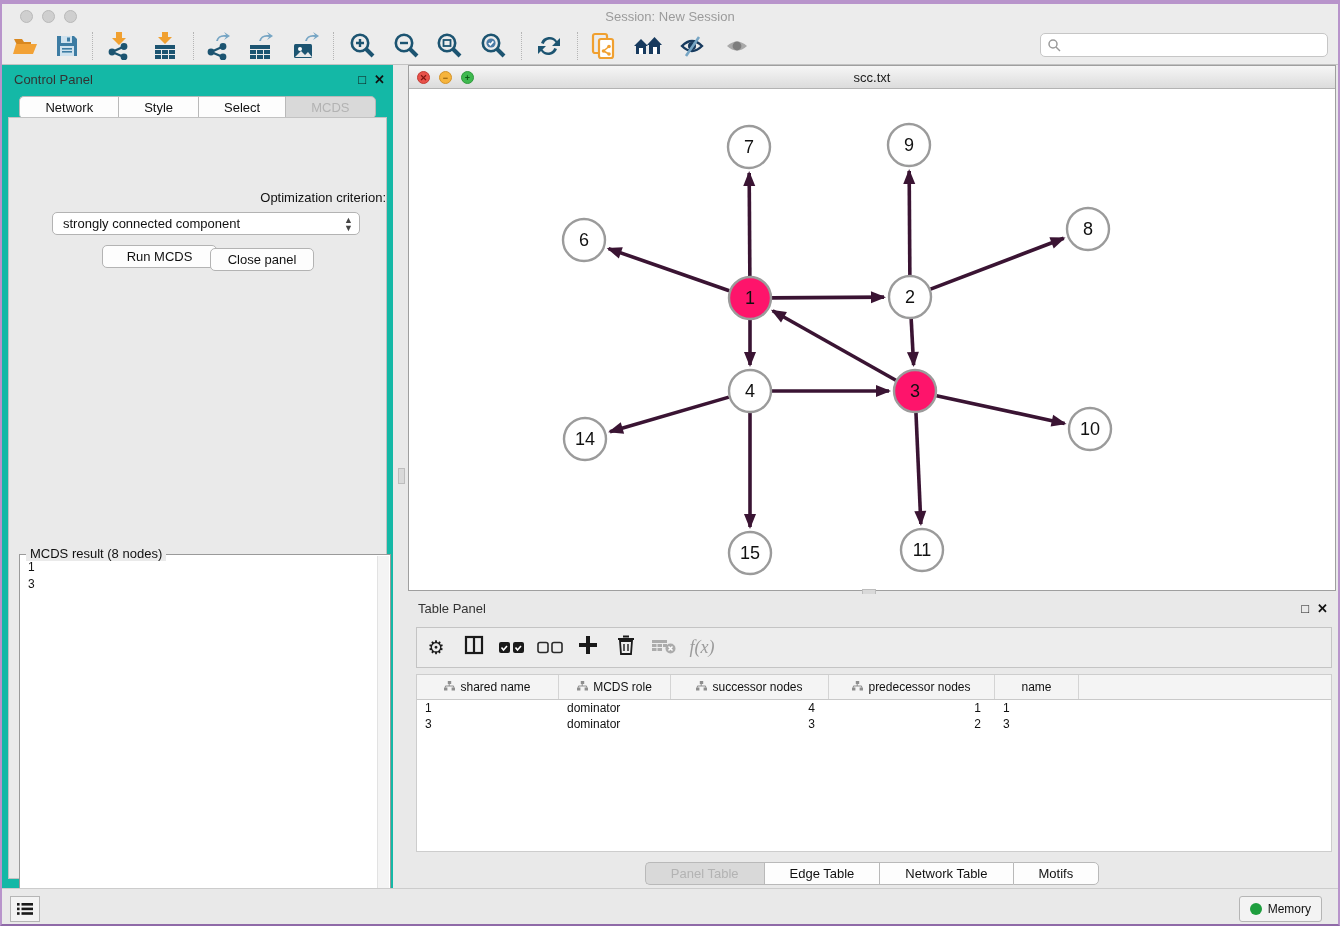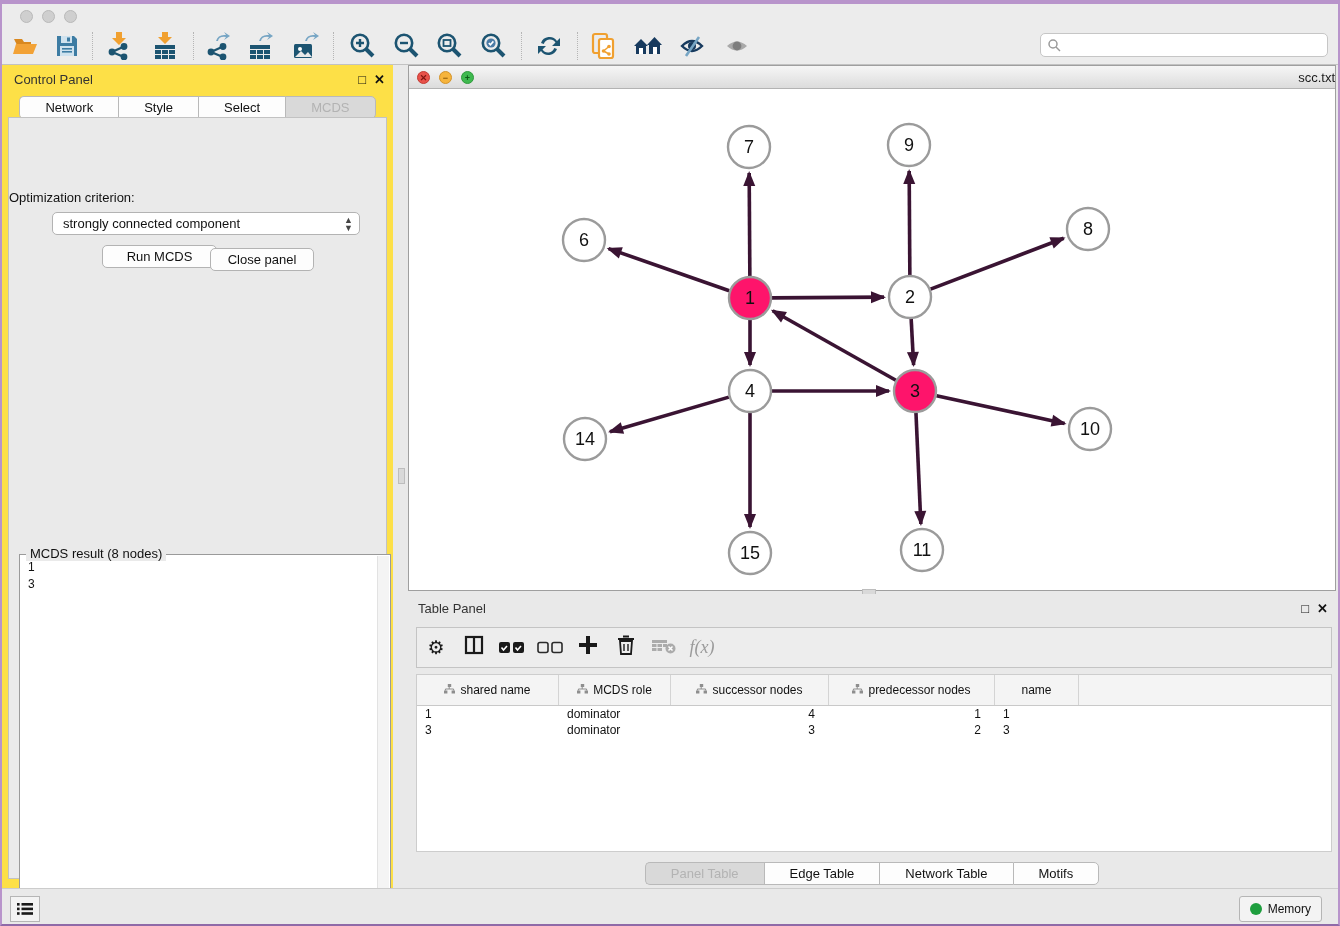--- a/index.html
+++ b/index.html
@@ -16,59 +16,59 @@
   .win-title { position:absolute; top:5px; left:0; width:100%; text-align:center; font-size:13px; color:#9b9b9b; }
 
   
   .toolbar { position:absolute; left:0; top:28px; width:1340px; height:37px; background:#ececec; border-bottom:1px solid #c2c2c2; }
   .tb-btn { position:absolute; top:3px; width:34px; height:30px; display:flex; align-items:center; justify-content:center; border-radius:4px; cursor:default; }
   .tb-sep { position:absolute; top:4px; height:28px; border-left:1px dotted #b5b5b5; width:0; }
   .searchbox { position:absolute; right:12px; top:5px; width:288px; height:24px; background:#fff; border:1px solid #c6c6c6; border-radius:5px; display:flex; align-items:center; padding-left:6px; }
   .searchbox input { border:none; outline:none; flex:1; font-size:12px; font-family:inherit; background:transparent; }
 
   
-  .control-panel { position:absolute; left:2px; top:65px; width:391px; height:823px; background:#fde047; }
+  .control-panel { position:absolute; left:2px; top:65px; width:391px; height:823px; background:#14b8a6; }
   .panel-title { position:absolute; left:12px; top:7px; font-size:13px; color:#333; }
   .panel-ctrls { position:absolute; right:8px; top:7px; display:flex; gap:8px; font-size:13px; color:#111; }
   .panel-ctrls span { cursor:default; }
   .cp-tabs { position:absolute; left:0; top:31px; width:100%; display:flex; justify-content:center; }
   .tabbtn { font-size:13px; padding:3px 25px; background:#fdfdfd; border:1px solid #b9b9b9; border-right:none; color:#111; }
   .tabbtn:first-child { border-radius:5px 0 0 5px; }
   .tabbtn:last-child { border-radius:0 5px 5px 0; border-right:1px solid #b9b9b9; }
   .tabbtn.sel { background:#d9d9d9; color:#b3b3b3; }
   .cp-content { position:absolute; left:6px; top:52px; width:379px; height:762px; background:#eaeaea; border:1px solid #c2c2c2; }
-  .opt-label { position:absolute; top:72px; width:100%; text-align:left; font-size:13px; color:#111; }
+  .opt-label { position:absolute; top:72px; width:100%; text-align:right; font-size:13px; color:#111; }
   .combo { position:absolute; left:43px; top:94px; width:308px; height:23px; background:#fff; border:1px solid #b3b3b3; border-radius:5px; font-size:13px; color:#111; display:flex; align-items:center; padding-left:10px; }
   .combo .stepper { position:absolute; right:6px; top:3px; font-size:9px; line-height:8px; color:#444; text-align:center; }
   .btn { position:absolute; height:23px; background:#fdfdfd; border:1px solid #b3b3b3; border-radius:5px; font-size:13px; color:#111; display:flex; align-items:center; justify-content:center; cursor:default; }
   .run-btn { left:93px; top:127px; width:115px; }
   .closep-btn { left:201px; top:130px; width:104px; }
   .result-box { position:absolute; left:10px; top:436px; width:372px; height:371px; border:1px solid #9a9a9a; background:#fff; }
   .result-legend { position:absolute; left:6px; top:-9px; background:#eaeaea; padding:0 4px; font-size:13px; color:#111; }
   .result-text { position:absolute; left:2px; top:4px; right:14px; bottom:2px; font-size:12px; color:#111; padding-left:6px; line-height:17px; white-space:pre; overflow:hidden; }
   .result-scroll { position:absolute; right:1px; top:1px; width:12px; bottom:1px; background:#f4f4f4; border-left:1px solid #e2e2e2; }
 
   
   .net-window { position:absolute; left:408px; top:65px; width:928px; height:526px; background:#fff; border:1px solid #9f9f9f; }
   .net-titlebar { position:absolute; left:0; top:0; width:100%; height:23px; background:linear-gradient(#f6f6f6,#dcdcdc); border-bottom:1px solid #b3b3b3; }
-  .net-title { position:absolute; width:100%; text-align:right; top:4px; font-size:13px; color:#1a1a1a; }
+  .net-title { position:absolute; width:100%; text-align:center; top:4px; font-size:13px; color:#1a1a1a; }
   .mac-dot { position:absolute; top:5px; width:13px; height:13px; border-radius:50%; font-size:9px; font-weight:bold; text-align:center; line-height:12px; }
   .md-close { left:8px; background:#e8514a; border:1px solid #c33b34; color:#7e1410; }
   .md-min { left:30px; background:#f6b43c; border:1px solid #d3932a; color:#8c5a08; }
   .md-zoom { left:52px; background:#3fb94f; border:1px solid #2f9a3c; color:#0d5c17; }
   .net-canvas { position:absolute; left:0; top:23px; width:926px; height:501px; background:#fff; }
 
   
   .table-panel { position:absolute; left:408px; top:594px; width:928px; height:294px; background:#e9e9e9; }
   .tp-toolbar { position:absolute; left:8px; top:33px; width:916px; height:41px; background:#ededed; border:1px solid #c4c4c4; display:flex; align-items:center; gap:0; }
   .tp-icon { width:38px; text-align:center; font-size:19px; color:#1a1a1a; cursor:default; }
   .tp-icon.dis { color:#a9a9a9; }
   .fx { font-family:"Liberation Serif", serif; font-style:italic; font-size:18px; color:#9a9a9a; }
   .grid-table { position:absolute; left:8px; top:80px; width:916px; height:178px; background:#fff; border:1px solid #cdcdcd; border-top:none; }
-  .gt-header { display:flex; background:#f4f4f4; border-top:1px solid #cdcdcd; border-bottom:1px solid #c9c9c9; height:32px; }
+  .gt-header { display:flex; background:#f4f4f4; border-top:1px solid #cdcdcd; border-bottom:1px solid #c9c9c9; height:26px; }
   .gt-hcell { font-size:12px; color:#111; display:flex; align-items:center; justify-content:center; gap:5px; border-right:1px solid #d4d4d4; height:100%; }
   .gt-row { display:flex; height:16px; }
   .gt-cell { font-size:12px; color:#111; line-height:16px; }
   .bottom-tabs { position:absolute; left:0; width:100%; top:268px; display:flex; justify-content:center; }
 
   
   .statusbar { position:absolute; left:0; top:888px; width:1340px; height:38px; background:#e9e9e9; border-top:1px solid #cccccc; }
   .sb-left-btn { position:absolute; left:10px; top:7px; width:30px; height:26px; background:#f3f3f3; border:1px solid #b5b5b5; display:flex; align-items:center; justify-content:center; }
   .memory-btn { position:absolute; right:18px; top:7px; height:26px; padding:0 10px; background:#f3f3f3; border:1px solid #b5b5b5; border-radius:3px; display:flex; align-items:center; gap:6px; font-size:12px; color:#111; }
   .memdot { width:12px; height:12px; border-radius:50%; background:#1e9e3e; }
@@ -80,20 +80,21 @@
 </style>
 </head>
 <body>
 
 <div class="accent-strip"></div>
 
 <div class="titlebar">
   <span class="traffic t1"></span>
   <span class="traffic t2"></span>
   <span class="traffic t3"></span>
+  <div class="win-title">Session: New Session</div>
 </div>
 
 <div class="toolbar">
   <div class="tb-btn" style="left:8px">
     <svg width="27" height="24" viewBox="0 0 27 24">
         <path d="M2 5 h8 l2 3 h7 v3 H5 Z" fill="#d9881f"></path>
         <path d="M4 10 h21 l-4 10 H1 Z" fill="#f2a236"></path>
       </svg>
   </div>
   <div class="tb-btn" style="left:50px">

